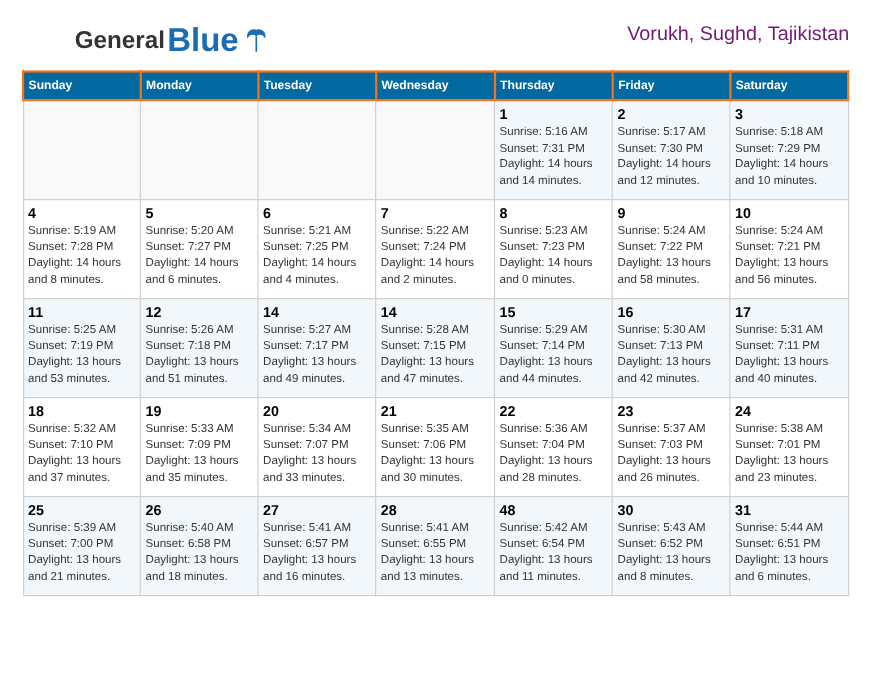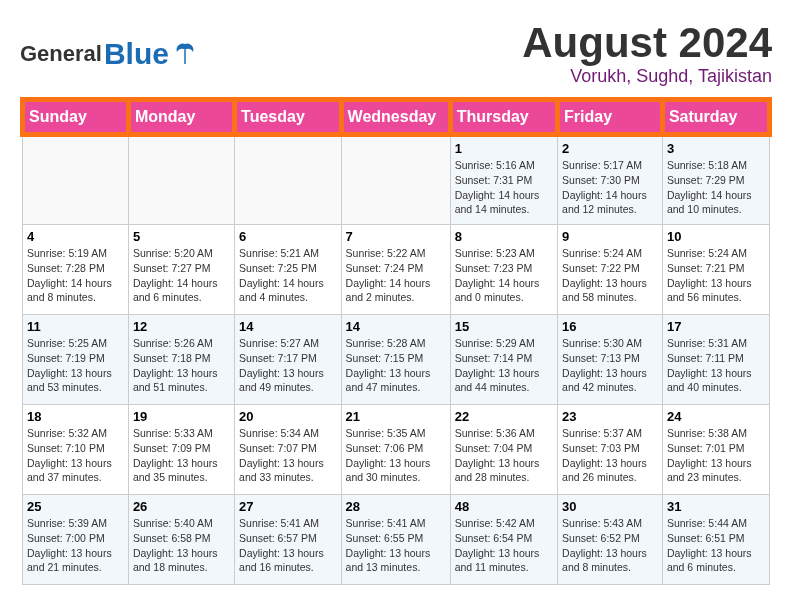--- a/index.html
+++ b/index.html
@@ -6,22 +6,23 @@
     body {
       font-family: Arial, sans-serif;
       background: #fff;
       width: 792px;
       min-height: 612px;
       padding: 20px;
     }
     .header {
       display: flex;
       justify-content: space-between;
-      align-items: center;
+      align-items: flex-start;
       margin-bottom: 10px;
+      margin-left: 48px;
     }
     .logo {
       display: flex;
       flex-direction: column;
       align-items: flex-start;
     }
     .title-block {
       text-align: right;
     }
     .month-title {
@@ -33,26 +34,26 @@
     .location-title {
       font-size: 18px;
       color: #701a75;
     }
     table {
       width: 100%;
       border-collapse: collapse;
       font-size: 10.5px;
     }
     thead tr th {
-      background-color: #ec4899;
+      background-color: #0369a1;
       color: #fff;
       padding: 6px 4px;
       text-align: left;
-      font-size: 16px;
-      border: 5px solid #f97316;
+      font-size: 11px;
+      border: 2px solid #f97316;
     }
     tbody tr td {
       border: 1px solid #ccc;
       vertical-align: top;
       padding: 4px 4px;
       width: 110px;
       height: 90px;
     }
     tbody tr:nth-child(odd) td {
       background-color: #f2f7fc;
@@ -82,21 +83,20 @@
     <div style="display:flex; align-items:center; gap:2px;">
       <span style="font-size:22px; font-weight:bold; color:#333;">General</span>
       <span style="font-size:30px; font-weight:bold; color:#1a6cb5;">Blue</span>
       <svg width="28" height="28" viewBox="0 0 28 28">
         <path d="M14 4 C18 2, 24 6, 22 12 C20 8, 16 8, 14 10 C12 8, 8 8, 6 12 C4 6, 10 2, 14 4Z" fill="#1a6cb5"></path>
         <path d="M14 10 L14 24" stroke="#1a6cb5" stroke-width="1.5" fill="none"></path>
       </svg>
     </div>
   </div>
   <div class="title-block">
-    <div class="month-title">August 2024</div>
     <div class="location-title">Vorukh, Sughd, Tajikistan</div>
   </div>
 </div>
 
 <table>
   <thead>
     <tr>
     <th>Sunday</th>
         <th>Monday</th>
         <th>Tuesday</th>

